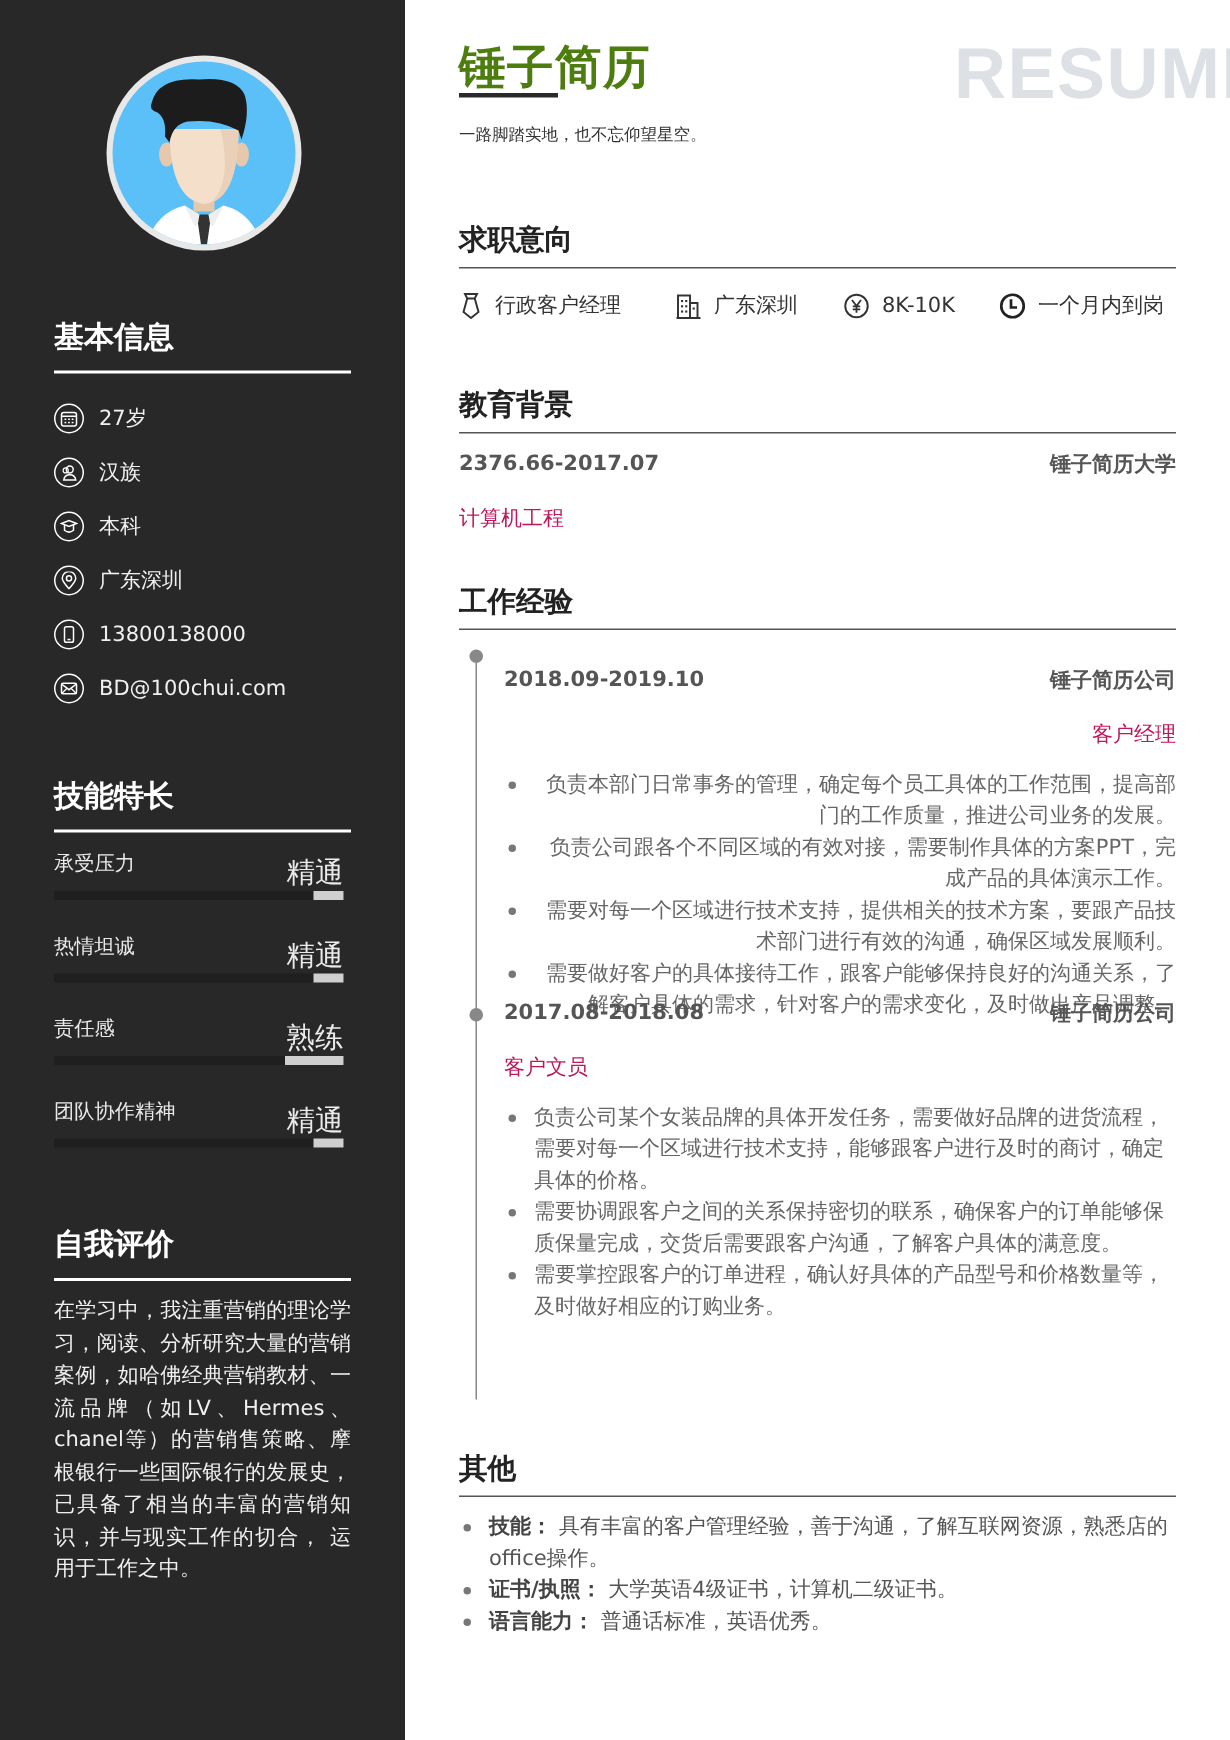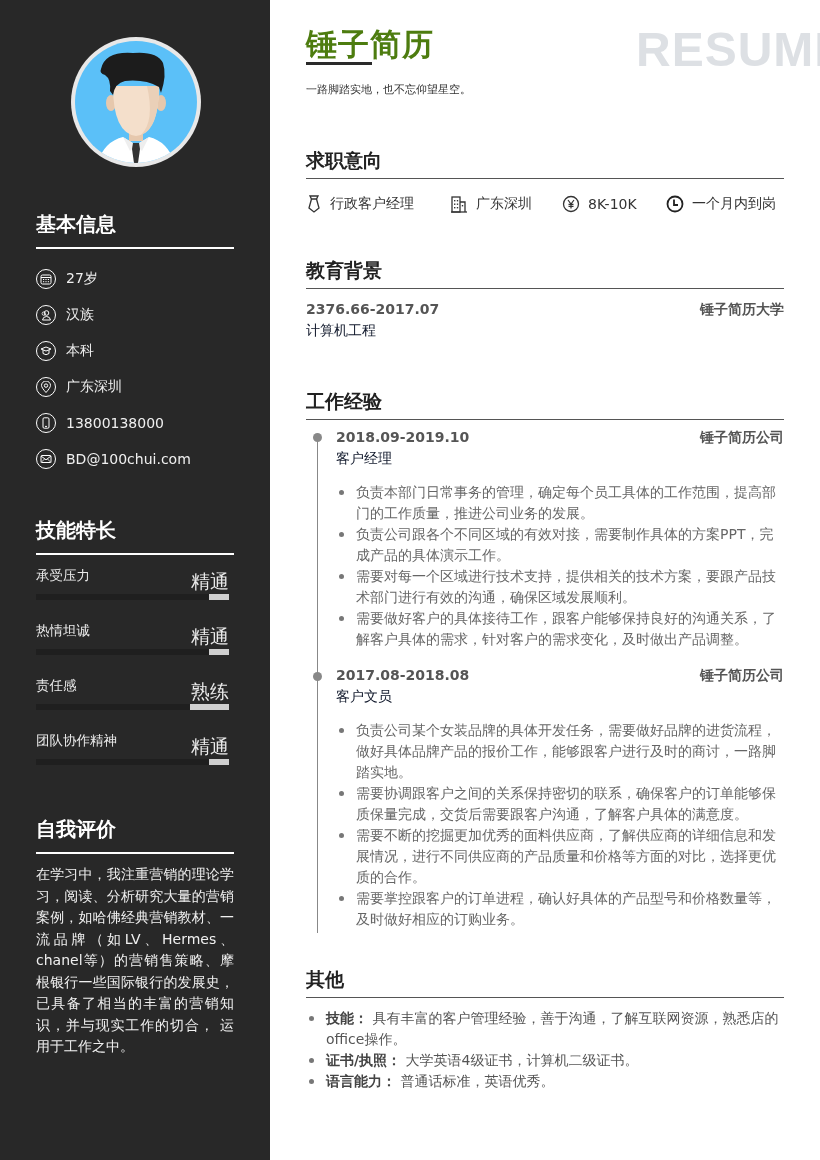--- a/index.html
+++ b/index.html
@@ -38,21 +38,21 @@
 
   .sec { position: absolute; left: 0; width: 478px; }
   .sec-title { font-size: 19px; font-weight: bold; color: #222; height: 28px; line-height: 28px; }
   .sec-rule { height: 1px; background: #555; margin-top: 4px; }
 
   .intent-row { display: flex; align-items: center; margin-top: 14px; height: 22px; }
   .intent-item { display: flex; align-items: center; font-size: 14px; color: #333; }
   .intent-item .ico { margin-right: 8px; display: inline-flex; }
 
   .row-head { display: flex; justify-content: space-between; font-size: 14px; font-weight: bold; color: #555; }
-  .sub { font-size: 14px; color: #0f172a; margin-top: 3px; }
+  .sub { font-size: 14px; color: #be185d; margin-top: 18px; }
 
   .timeline { position: absolute; left: 11px; width: 1px; background: #888; }
   .tl-dot { position: absolute; left: 7px; width: 9px; height: 9px; border-radius: 50%; background: #888; }
   .job { position: absolute; left: 30px; width: 448px; }
   .bullets { margin-top: 14px; list-style: none; }
   .bullets li { position: relative; padding-left: 20px; font-size: 14px; line-height: 21px; color: #666; }
   .bullets li::before { content: ""; position: absolute; left: 3px; top: 8px; width: 5px; height: 5px; border-radius: 50%; background: #777; }
 
   .other-list { list-style: none; margin-top: 10px; }
   .other-list li { position: relative; padding-left: 20px; font-size: 14px; line-height: 21px; color: #555; }
@@ -269,44 +269,43 @@
   </section>
 
   <section class="sec" style="top:387px; height:560px;">
     <h2 class="sec-title">工作经验</h2>
     <div class="sec-rule"></div>
 
     <div class="timeline" style="top:50px; height:496px;"></div>
     <div class="tl-dot" style="top:46px;"></div>
     <div class="tl-dot" style="top:285px;"></div>
 
-    <div class="job" style="top:42px;">
+    <div class="job" style="top:58px;text-align:right;">
       <div class="row-head">
         <span>2018.09-2019.10</span>
         <span>锤子简历公司</span>
       </div>
       <div class="sub">客户经理</div>
       <ul class="bullets">
         <li>负责本部门日常事务的管理，确定每个员工具体的工作范围，提高部门的工作质量，推进公司业务的发展。</li>
         <li>负责公司跟各个不同区域的有效对接，需要制作具体的方案PPT，完成产品的具体演示工作。</li>
         <li>需要对每一个区域进行技术支持，提供相关的技术方案，要跟产品技术部门进行有效的沟通，确保区域发展顺利。</li>
         <li>需要做好客户的具体接待工作，跟客户能够保持良好的沟通关系，了解客户具体的需求，针对客户的需求变化，及时做出产品调整。</li>
       </ul>
     </div>
 
     <div class="job" style="top:280px;">
       <div class="row-head">
         <span>2017.08-2018.08</span>
         <span>锤子简历公司</span>
       </div>
       <div class="sub">客户文员</div>
       <ul class="bullets">
-        <li>负责公司某个女装品牌的具体开发任务，需要做好品牌的进货流程，做好具体品牌产品的报价工作，能够跟客户进行及时的商讨，一路脚踏实地。</li>
+        <li>负责公司某个女装品牌的具体开发任务，需要做好品牌的进货流程，需要对每一个区域进行技术支持，能够跟客户进行及时的商讨，确定具体的价格。</li>
         <li>需要协调跟客户之间的关系保持密切的联系，确保客户的订单能够保质保量完成，交货后需要跟客户沟通，了解客户具体的满意度。</li>
-        <li>需要不断的挖掘更加优秀的面料供应商，了解供应商的详细信息和发展情况，进行不同供应商的产品质量和价格等方面的对比，选择更优质的合作。</li>
         <li>需要掌控跟客户的订单进程，确认好具体的产品型号和价格数量等，及时做好相应的订购业务。</li>
       </ul>
     </div>
   </section>
 
   <section class="sec" style="top:965px;">
     <h2 class="sec-title">其他</h2>
     <div class="sec-rule"></div>
     <ul class="other-list">
       <li><b>技能：</b> <span>具有丰富的客户管理经验，善于沟通，了解互联网资源，熟悉店的office操作。</span></li>

